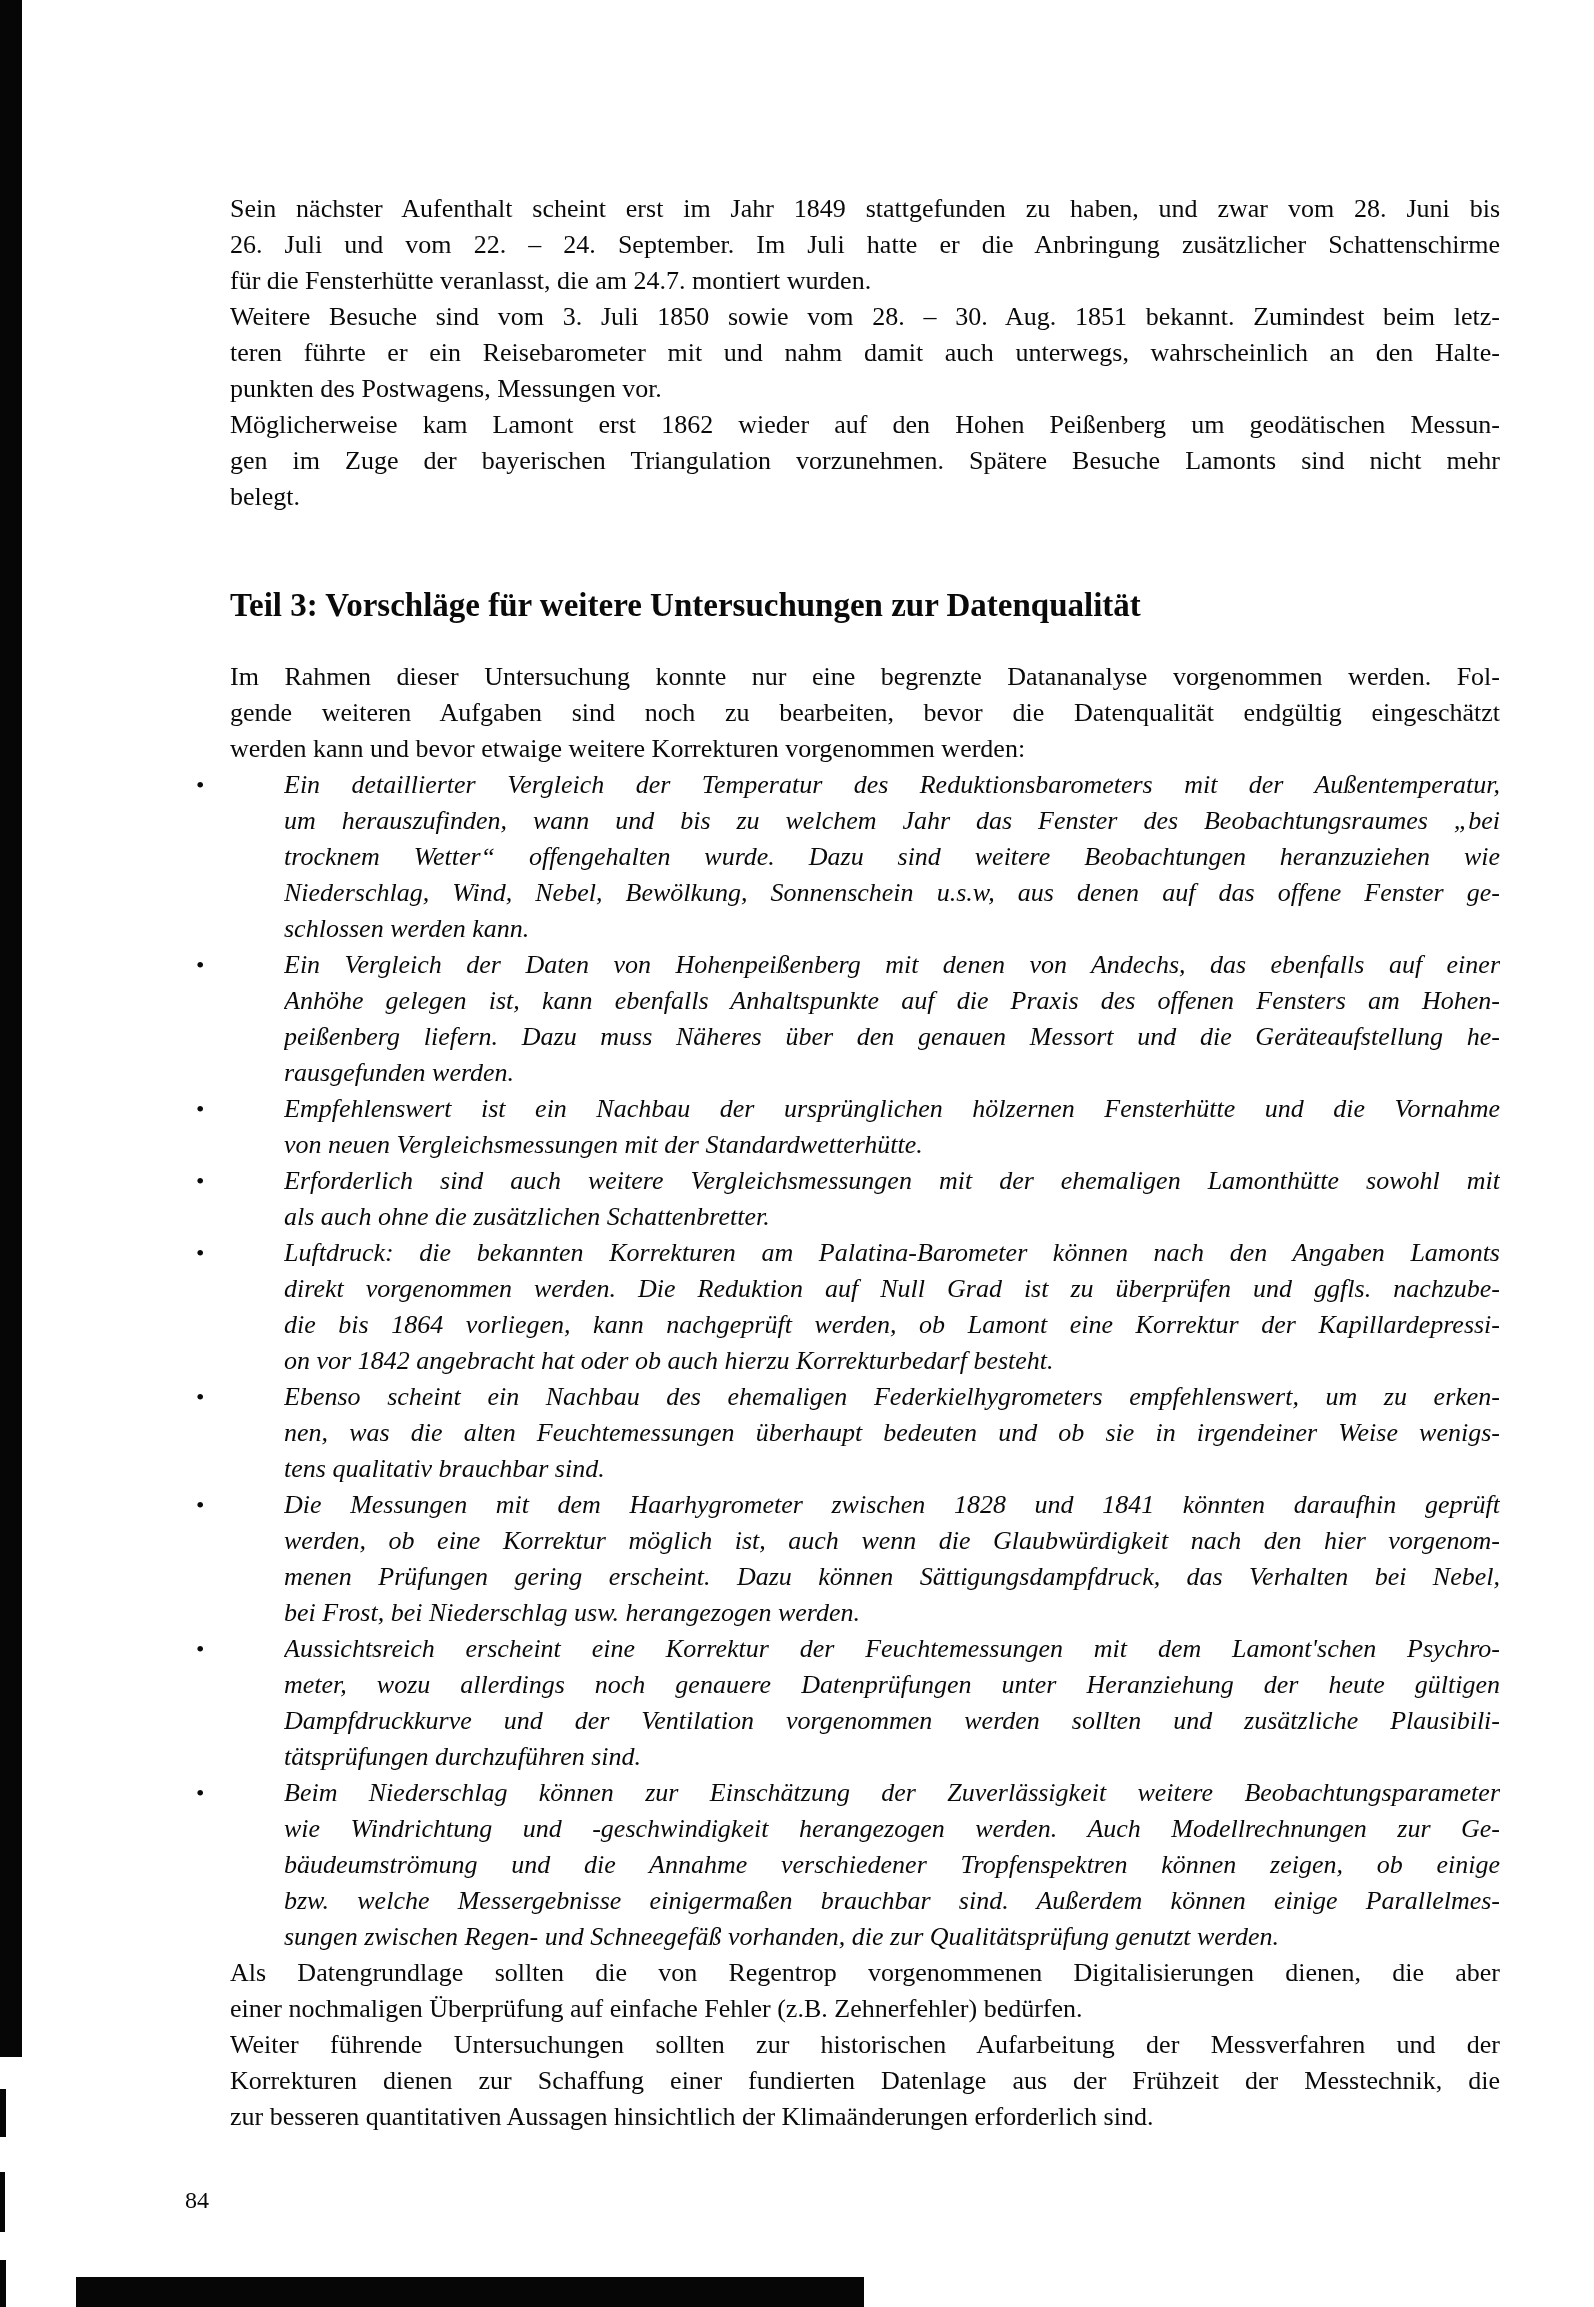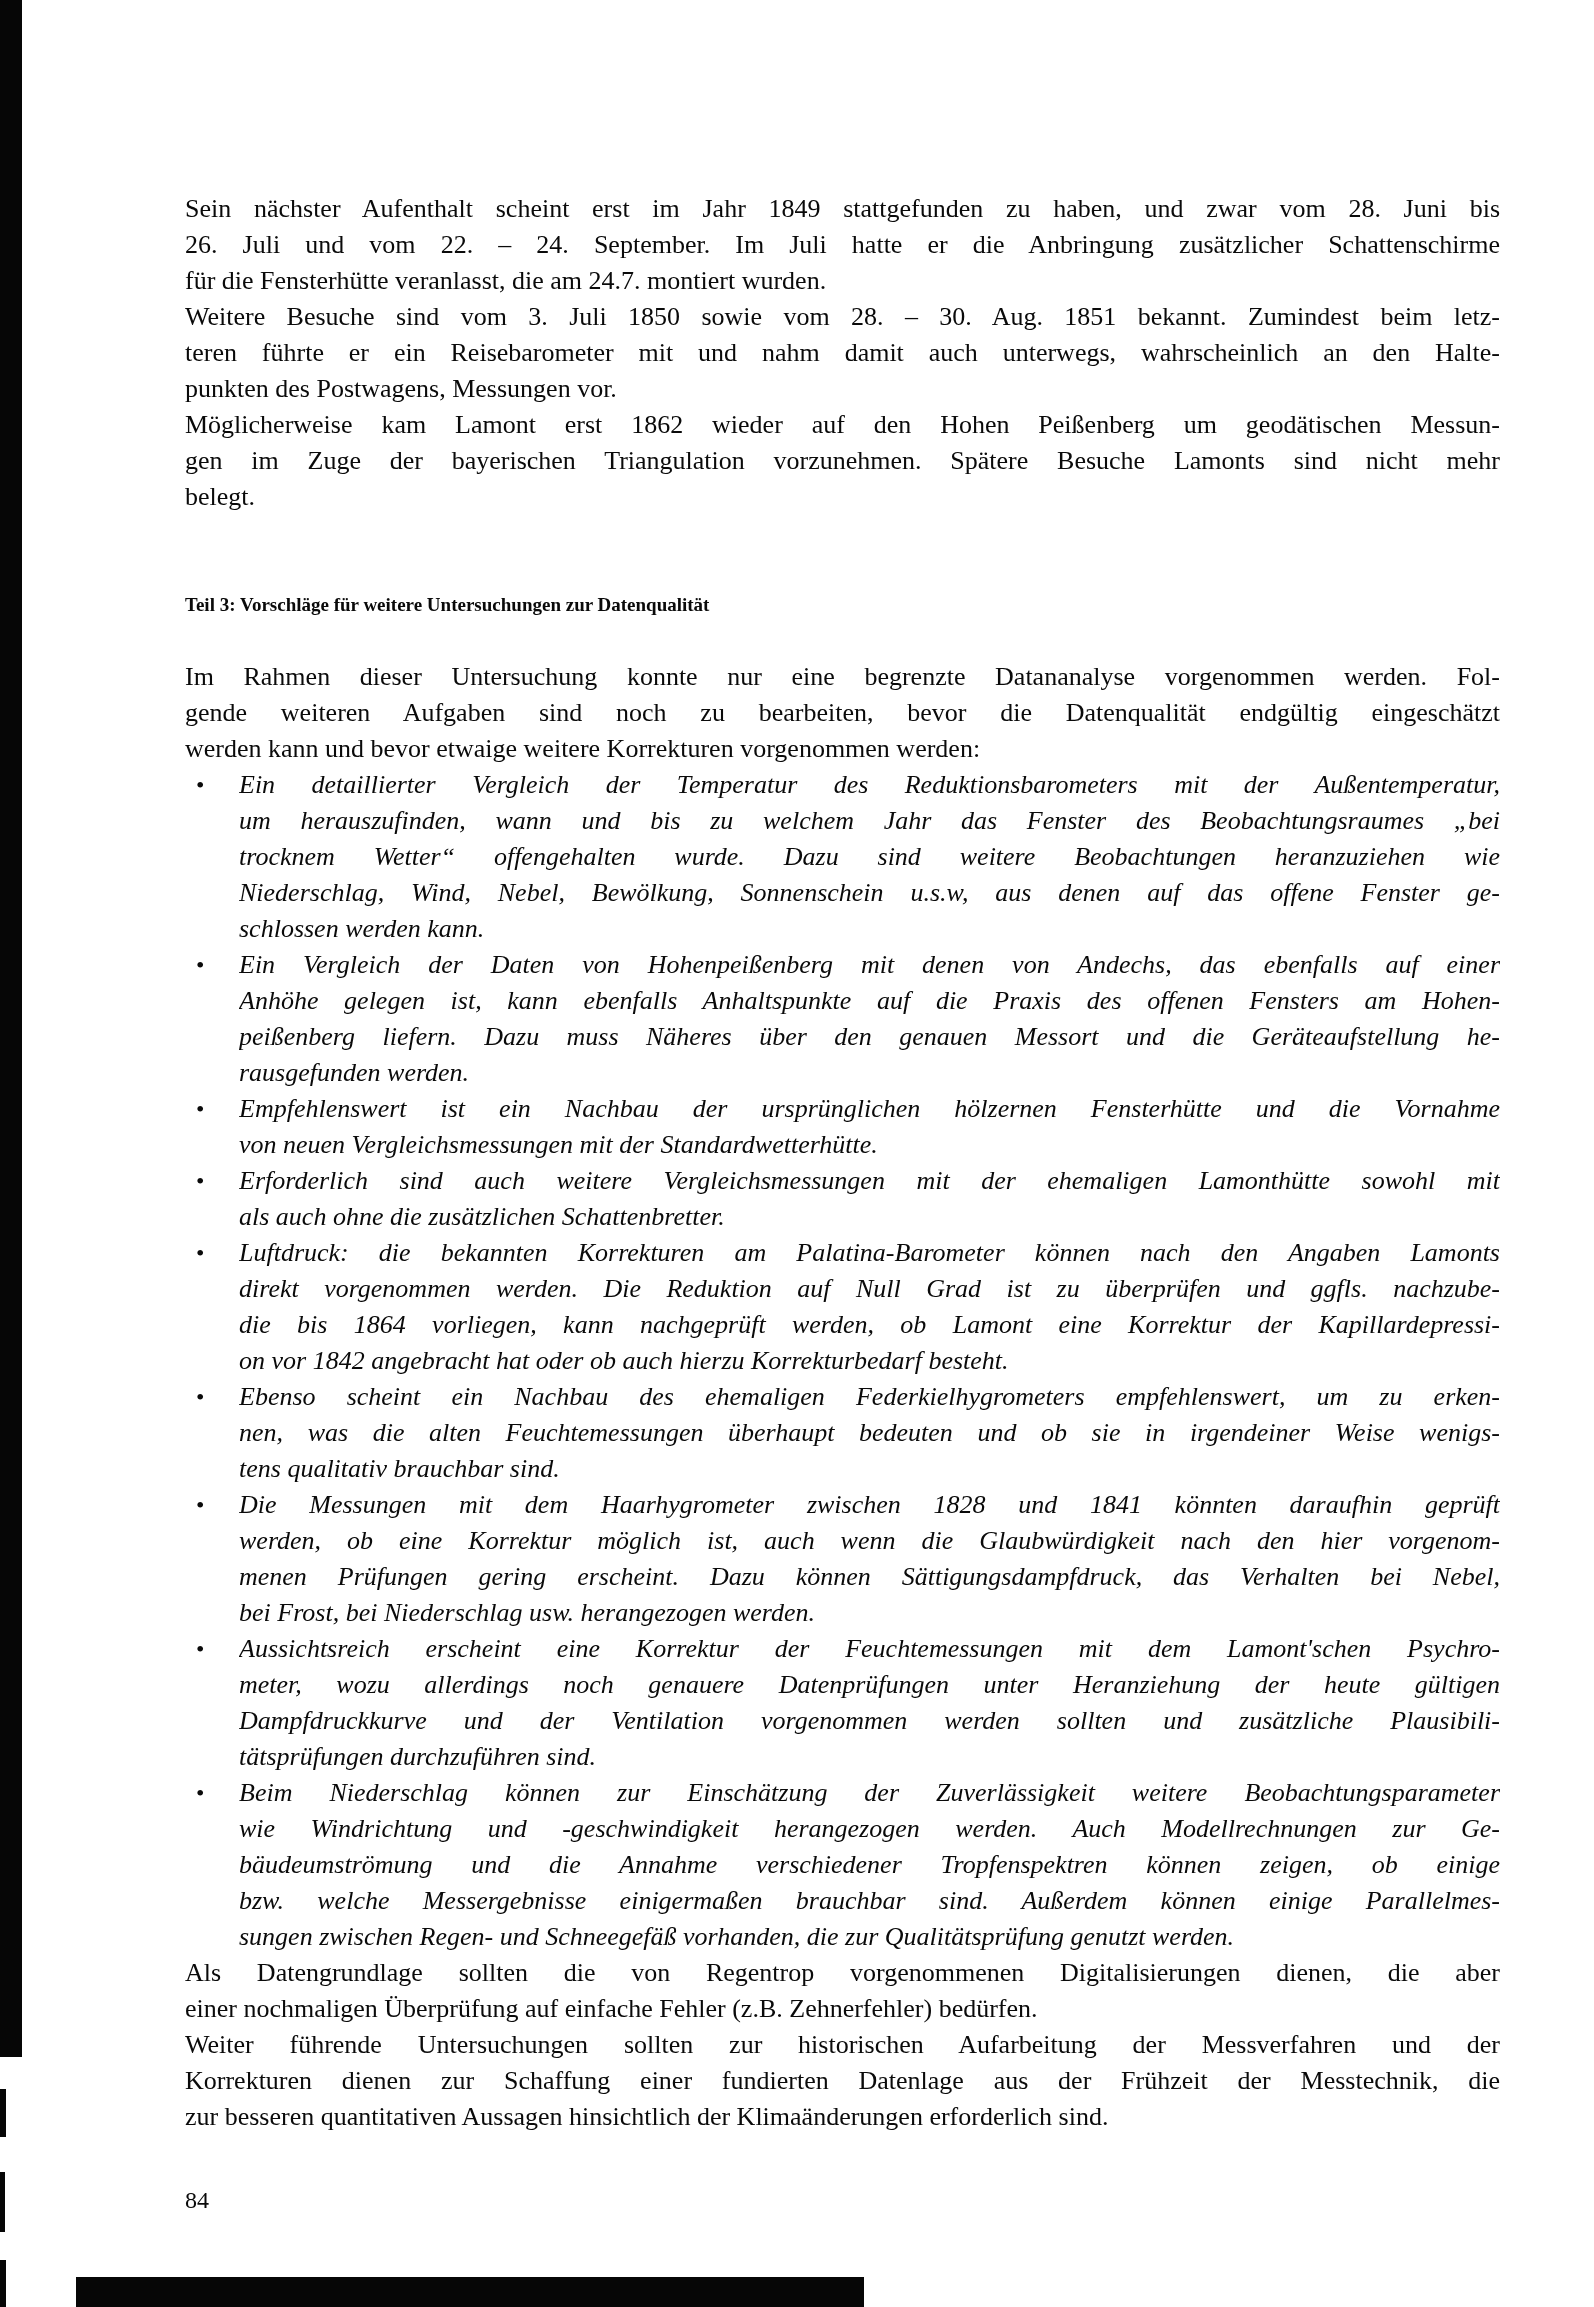--- a/index.html
+++ b/index.html
@@ -1,24 +1,24 @@
 <!DOCTYPE html>
 <html style="font-size:12.8px"><head>
 <meta charset="utf-8">
 <style>
   html,body{margin:0;padding:0;}
   body{
     width:1594px;height:2307px;position:relative;background:#ffffff;
     font-family:"Liberation Serif", serif;color:#0a0a0a;overflow:hidden;
   }
   .flow{position:absolute;left:185px;top:191px;width:1315px;font-size:26px;line-height:36px;}
-  .line{height:36px;overflow:hidden;}
+  .line{height:36px;overflow:hidden;margin-left:45px;}
   .jl{text-align:justify;text-align-last:justify;}
   .ll{text-align:left;}
-  .heading{font-weight:bold;margin-top:72px;font-size:19px;}
+  .heading{font-weight:bold;margin-top:72px;font-size:33px;}
   .para-after-heading{margin-top:36px;}
   .bullet{display:flex;}
   .bullet .dot{flex:0 0 54px;padding-left:11px;box-sizing:border-box;font-size:24px;line-height:36px;}
   .bullet .blines{flex:1 1 auto;min-width:0;font-style:italic;}
   .page-number{position:absolute;left:185px;top:2187px;font-size:24px;}
   
   .left-bar{position:absolute;left:0;top:0;width:21.5px;height:2057px;background:#060606;}
   .left-dash1{position:absolute;left:0;top:2089px;width:5.6px;height:48px;background:#060606;}
   .left-dash2{position:absolute;left:0;top:2172px;width:4.8px;height:60px;background:#060606;}
   .left-dash3{position:absolute;left:0;top:2260px;width:5.6px;height:47px;background:#060606;}

